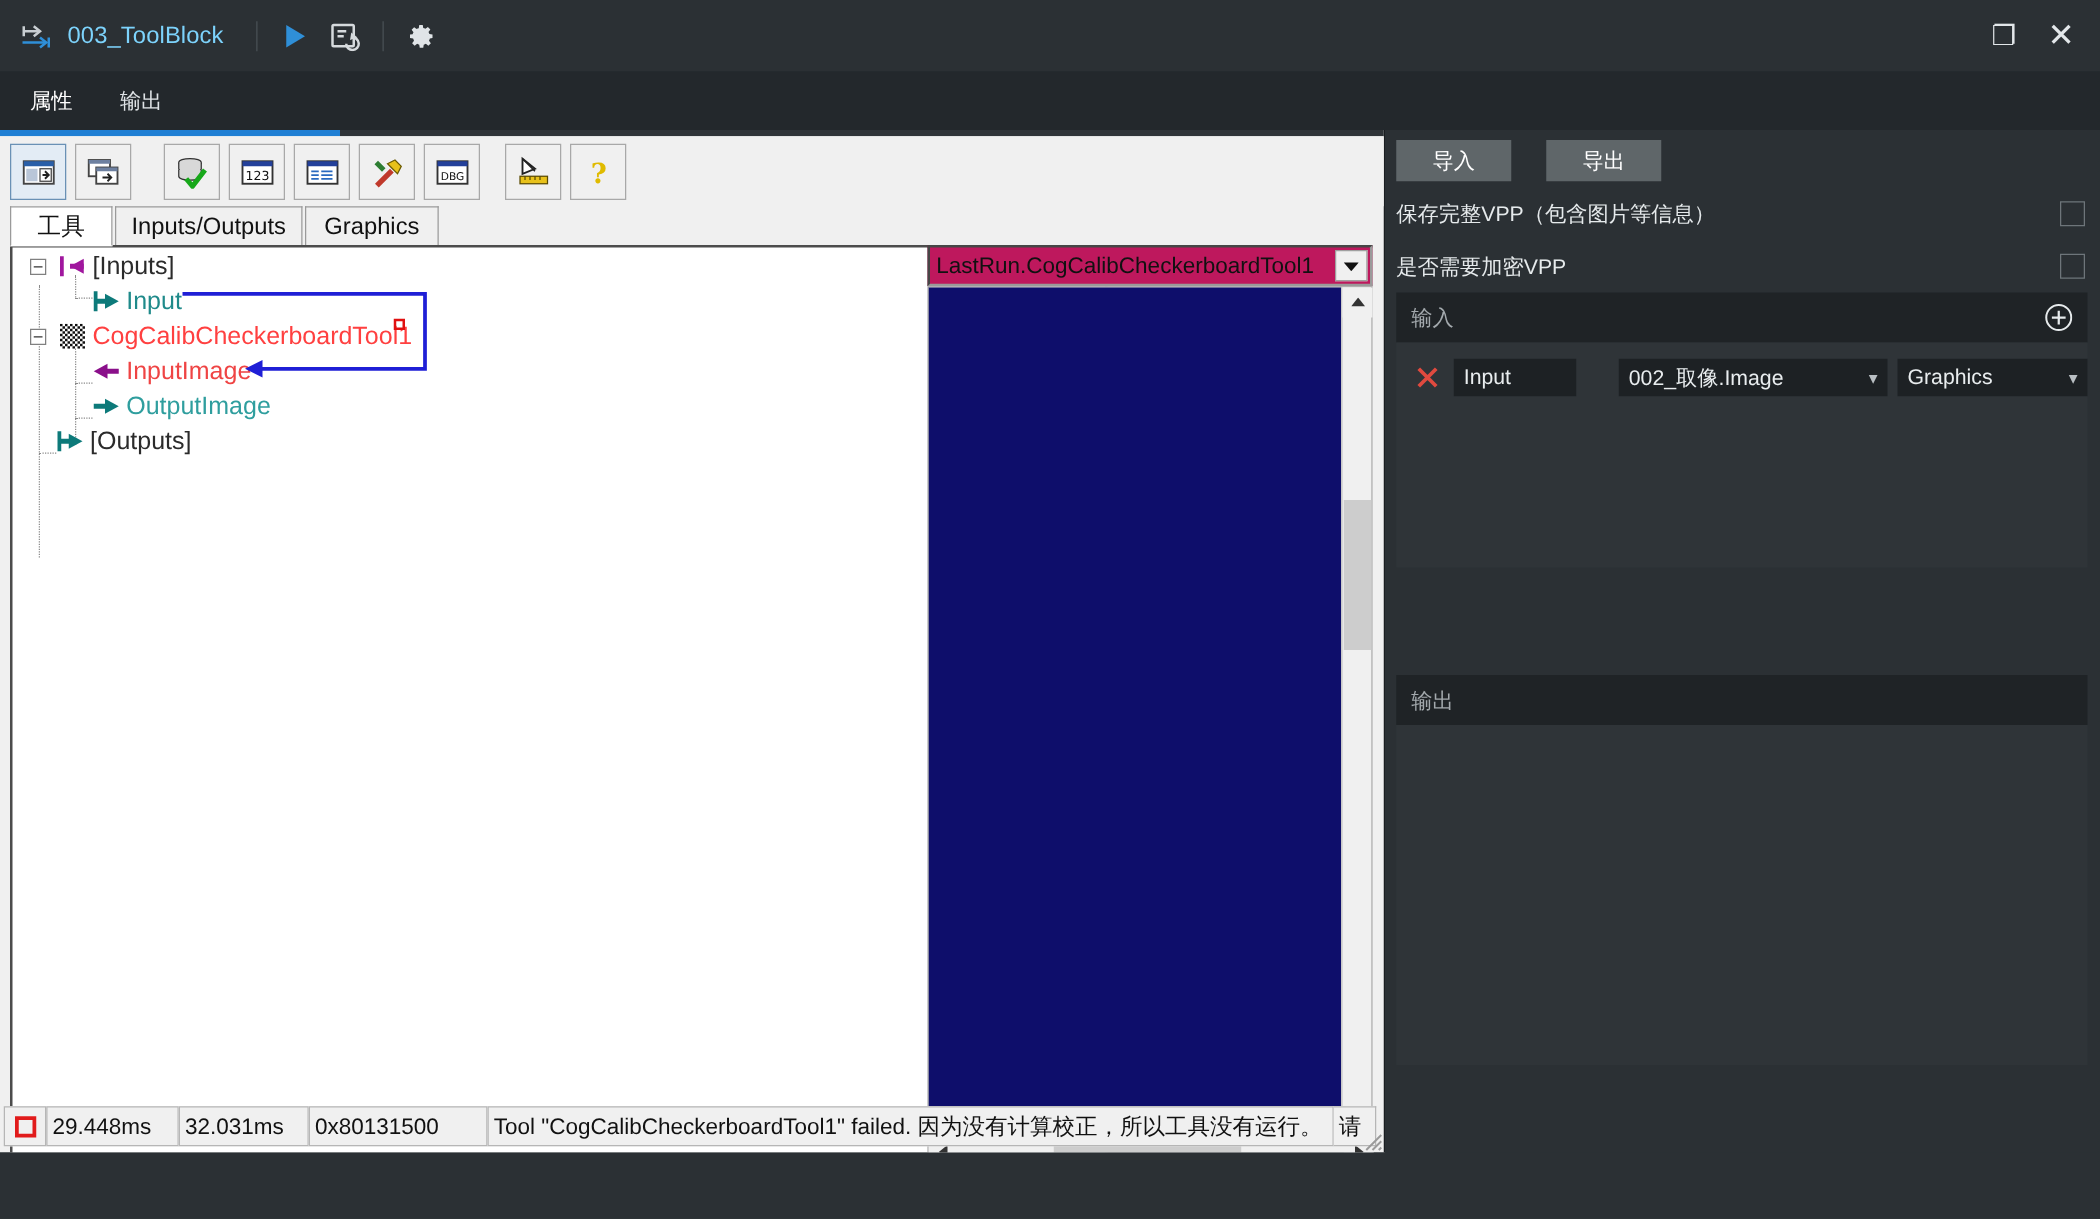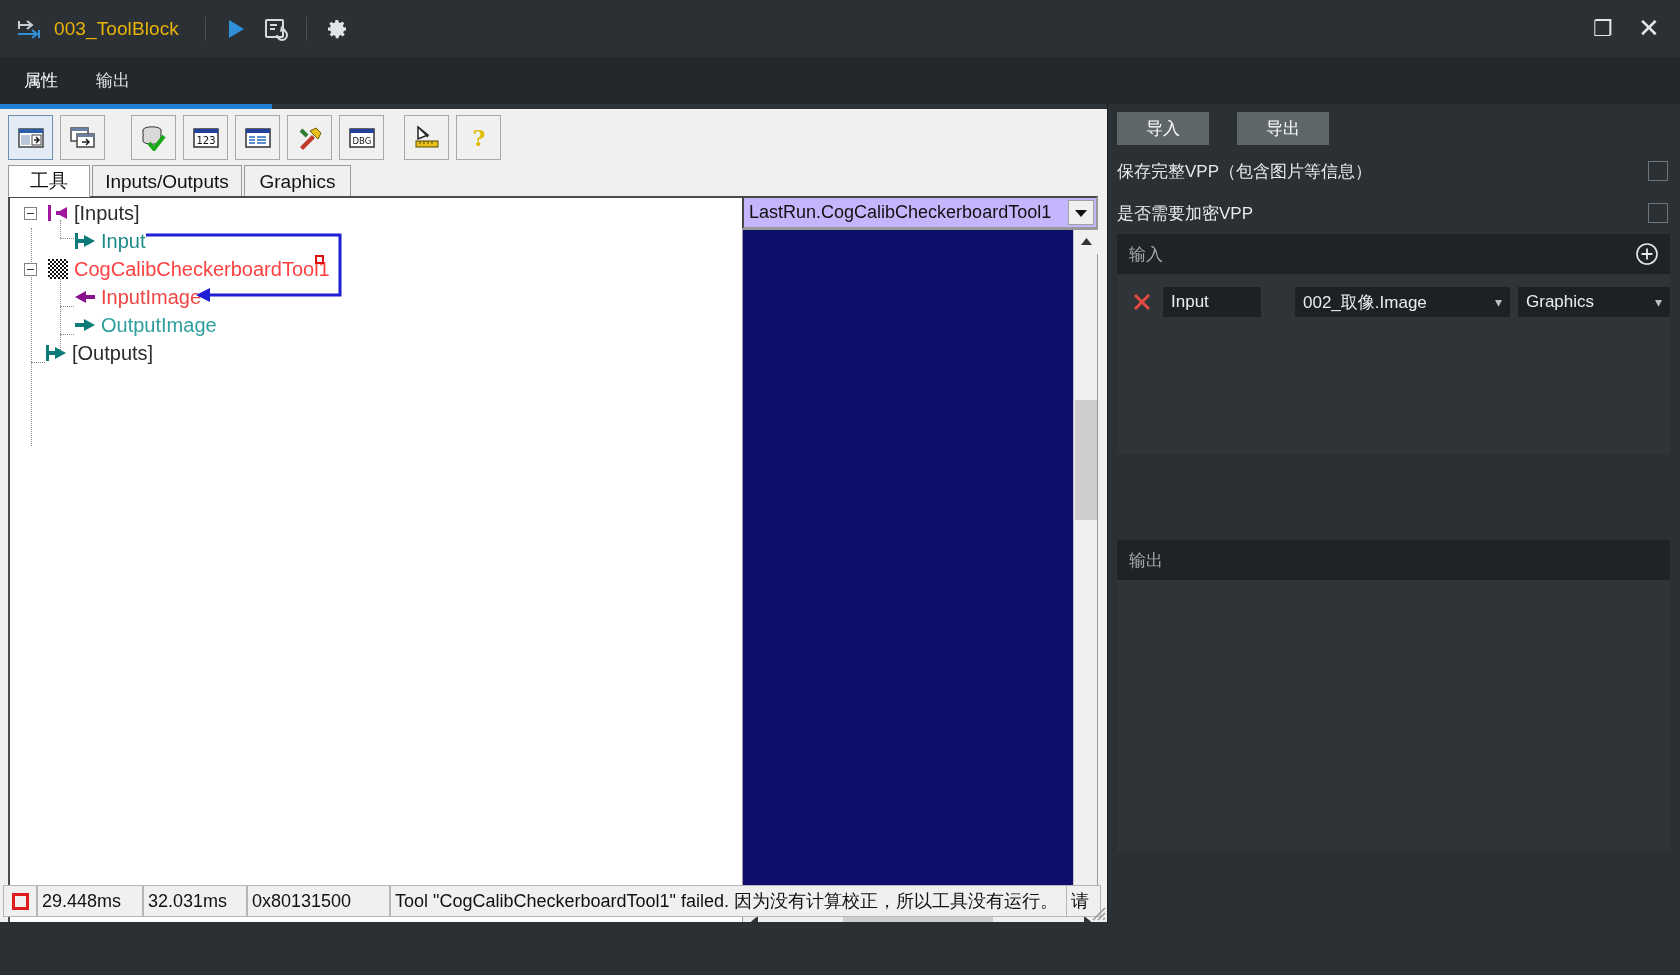--- a/index.html
+++ b/index.html
@@ -18,21 +18,21 @@
     background: #2b3034;
     display: flex; align-items: center;
   }
   #tb-left { display: flex; align-items: center; padding-left: 12px; }
   .tb-icon {
     width: 34px; height: 34px;
     display: flex; align-items: center; justify-content: center;
     color: #d6dadd;
   }
   #tb-title {
-    color: #eab308; font-size: 19px; margin-left: 8px; margin-right: 16px;
+    color: #7dd3fc; font-size: 19px; margin-left: 8px; margin-right: 16px;
     white-space: nowrap; letter-spacing: .1px;
   }
   .tb-sep { width: 1px; height: 24px; background: #4a5055; margin: 0 10px; }
   .tb-btn {
     width: 40px; height: 40px; display: flex; align-items: center;
     justify-content: center; cursor: pointer;
   }
   #tb-right { margin-left: auto; display: flex; align-items: center; padding-right: 8px; }
   .wbtn {
     width: 46px; height: 42px; display: flex; align-items: center;
@@ -121,21 +121,21 @@
   .dashh {
     position: absolute; height: 0; border-top: 1px dotted #8a8a8a;
   }
 
   
   #imgframe {
     position: absolute; left: 742px; top: 92px; width: 356px; height: 765px;
   }
   #imgcombo {
     position: absolute; left: 0; top: 0; width: 356px; height: 33px;
-    background: #c4b5fd; border: 2px inset #9a9a9a;
+    background: #be185d; border: 2px inset #9a9a9a;
     display: flex; align-items: center;
   }
   #imgcombo-text {
     flex: 1; font-size: 18px; color: #111; padding-left: 5px;
     overflow: hidden; white-space: nowrap;
     font-family: "Liberation Sans", sans-serif;
   }
   #imgcombo-arrow {
     width: 26px; height: 25px; margin-right: 2px;
     background: #f0f0f0; border: 1px solid #a0a0a0;

